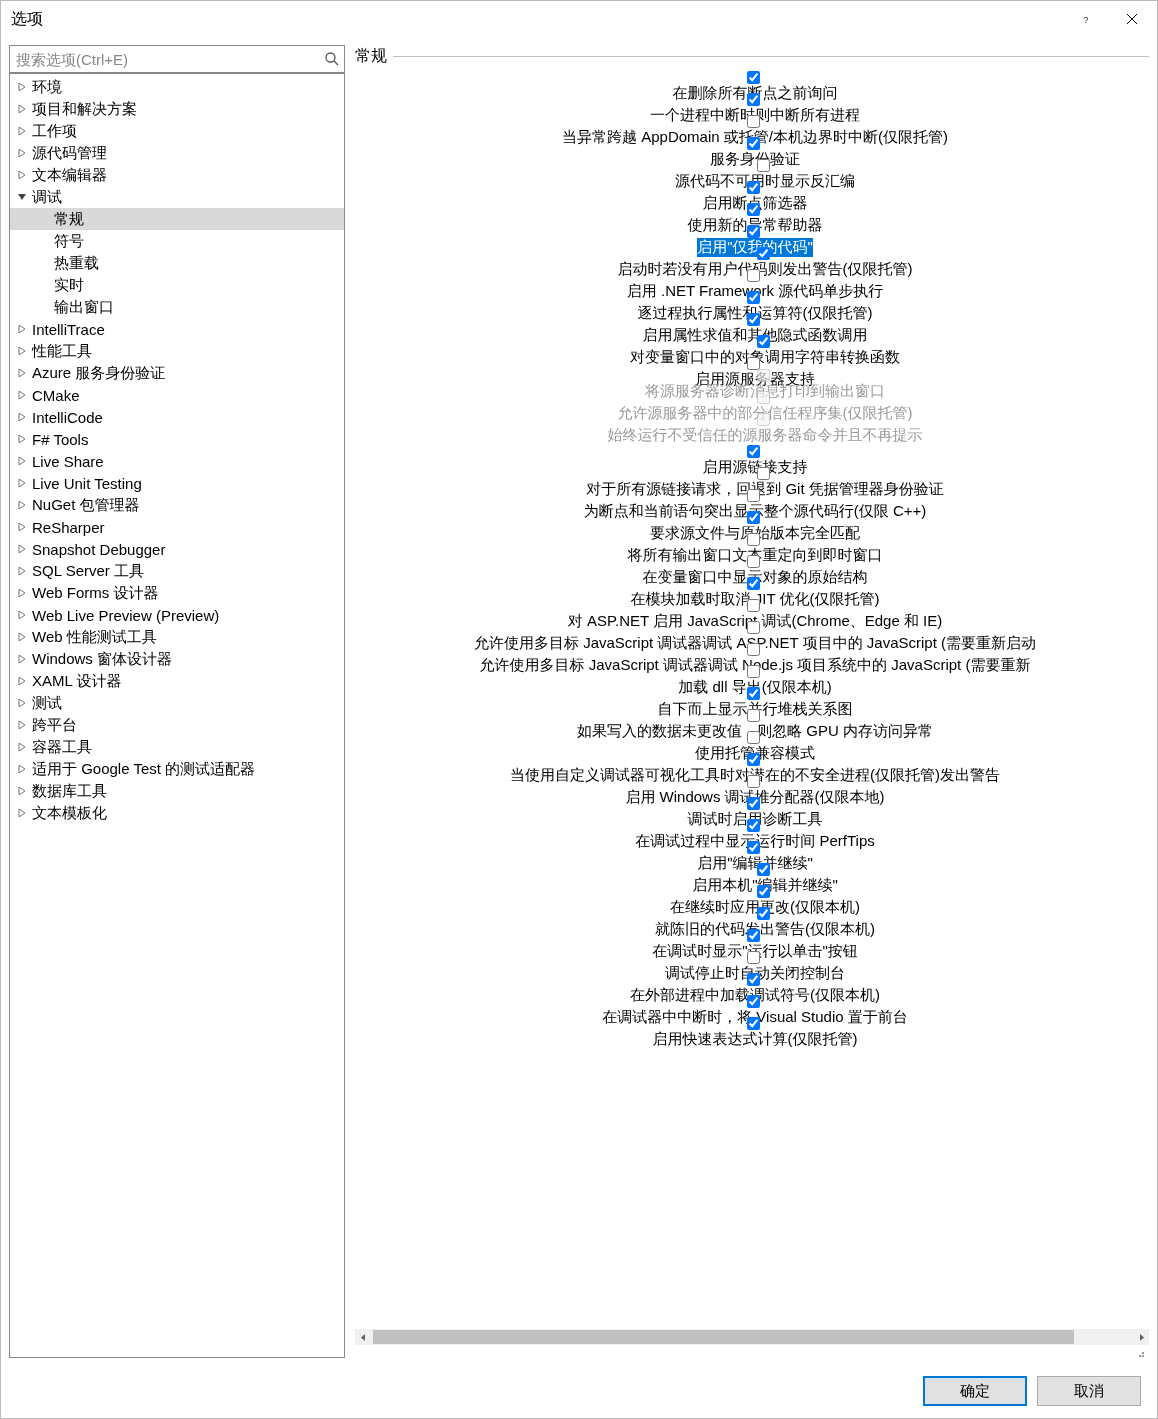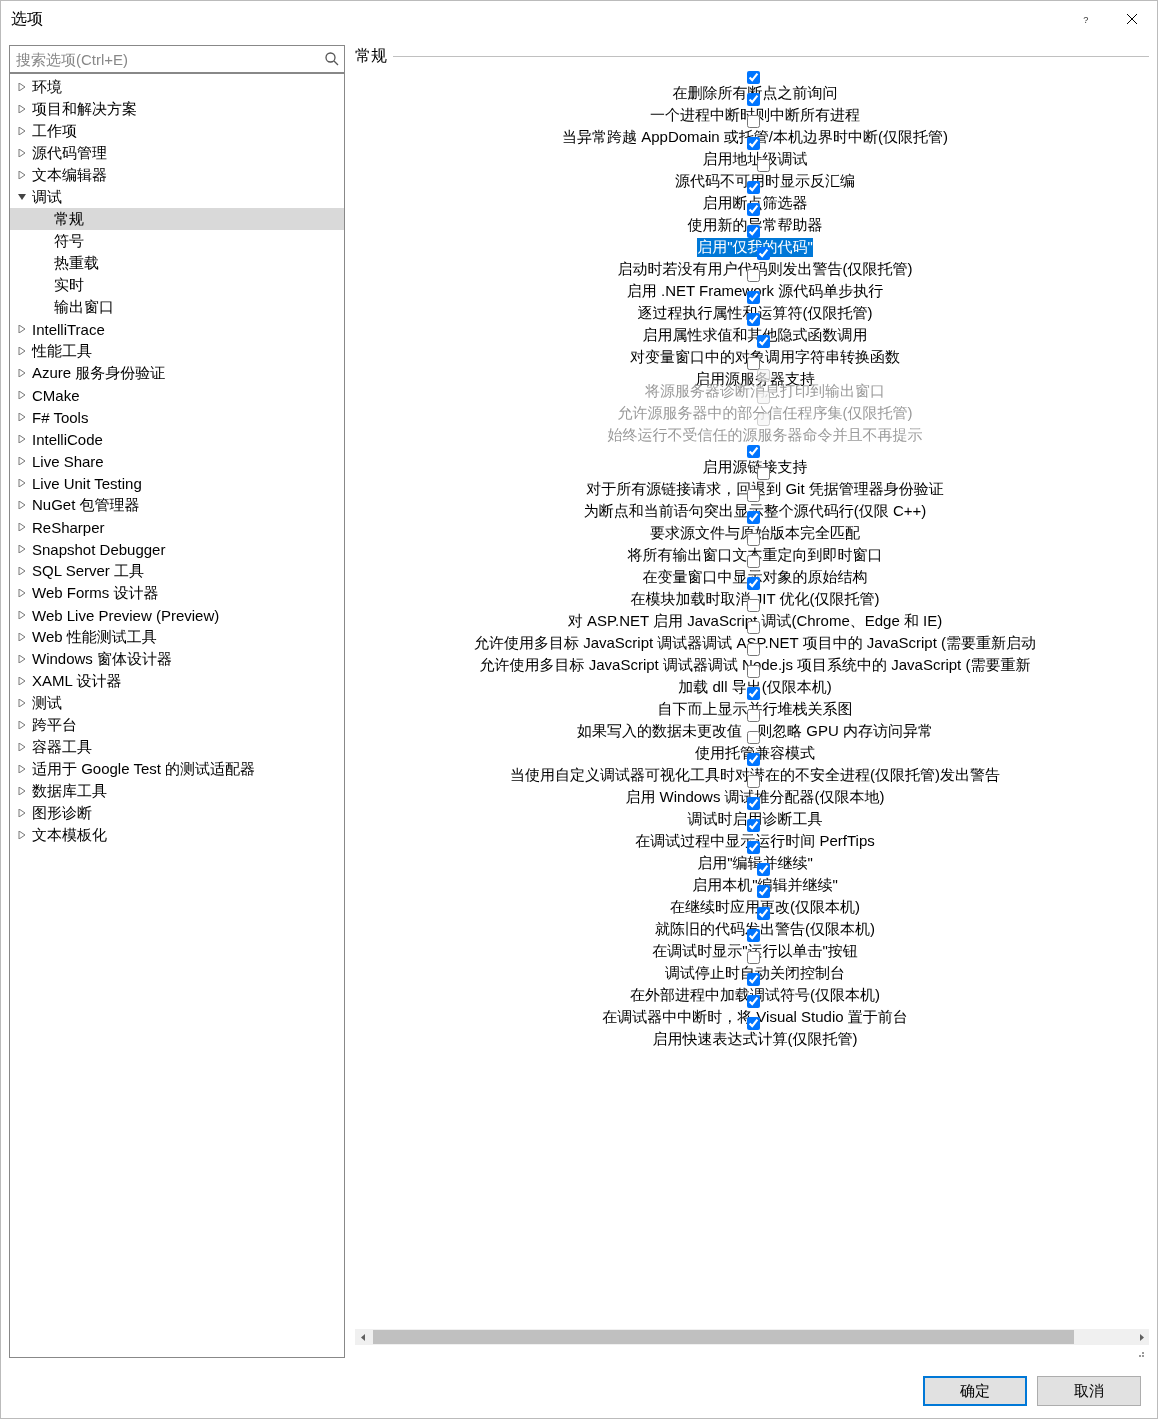--- a/index.html
+++ b/index.html
@@ -174,36 +174,36 @@
               </svg>
             </span>
             <span>CMake</span>
           </div>
           <div class="tree-row pad0">
             <span class="twisty">
               <svg viewBox="0 0 8 8">
                 <polygon points="1,0 7,4 1,8" fill="none" stroke="#777" stroke-width="1"></polygon>
               </svg>
             </span>
+            <span>IntelliCode</span>
+          </div>
+          <div class="tree-row pad0">
+            <span class="twisty">
+              <svg viewBox="0 0 8 8">
+                <polygon points="1,0 7,4 1,8" fill="none" stroke="#777" stroke-width="1"></polygon>
+              </svg>
+            </span>
             <span>F# Tools</span>
           </div>
           <div class="tree-row pad0">
             <span class="twisty">
               <svg viewBox="0 0 8 8">
                 <polygon points="1,0 7,4 1,8" fill="none" stroke="#777" stroke-width="1"></polygon>
               </svg>
             </span>
-            <span>IntelliCode</span>
-          </div>
-          <div class="tree-row pad0">
-            <span class="twisty">
-              <svg viewBox="0 0 8 8">
-                <polygon points="1,0 7,4 1,8" fill="none" stroke="#777" stroke-width="1"></polygon>
-              </svg>
-            </span>
             <span>Live Share</span>
           </div>
           <div class="tree-row pad0">
             <span class="twisty">
               <svg viewBox="0 0 8 8">
                 <polygon points="1,0 7,4 1,8" fill="none" stroke="#777" stroke-width="1"></polygon>
               </svg>
             </span>
             <span>Live Unit Testing</span>
           </div>
@@ -311,28 +311,20 @@
             </span>
             <span>适用于 Google Test 的测试适配器</span>
           </div>
           <div class="tree-row pad0">
             <span class="twisty">
               <svg viewBox="0 0 8 8">
                 <polygon points="1,0 7,4 1,8" fill="none" stroke="#777" stroke-width="1"></polygon>
               </svg>
             </span>
             <span>数据库工具</span>
-          </div>
-          <div class="tree-row pad0">
-            <span class="twisty">
-              <svg viewBox="0 0 8 8">
-                <polygon points="1,0 7,4 1,8" fill="none" stroke="#777" stroke-width="1"></polygon>
-              </svg>
-            </span>
-            <span>图形诊断</span>
           </div>
           <div class="tree-row pad0">
             <span class="twisty">
               <svg viewBox="0 0 8 8">
                 <polygon points="1,0 7,4 1,8" fill="none" stroke="#777" stroke-width="1"></polygon>
               </svg>
             </span>
             <span>文本模板化</span>
           </div>
         </div>
@@ -352,21 +344,21 @@
             <div class="check-row ind0">
               <input type="checkbox" checked="" style="">
               <span class="label-txt">一个进程中断时则中断所有进程</span>
             </div>
             <div class="check-row ind0">
               <input type="checkbox" style="">
               <span class="label-txt">当异常跨越 AppDomain 或托管/本机边界时中断(仅限托管)</span>
             </div>
             <div class="check-row ind0">
               <input type="checkbox" checked="" style="">
-              <span class="label-txt">启用地址级调试</span>
+              <span class="label-txt">服务身份验证</span>
             </div>
             <div class="check-row ind1">
               <input type="checkbox" style="">
               <span class="label-txt">源代码不可用时显示反汇编</span>
             </div>
             <div class="check-row ind0">
               <input type="checkbox" checked="" style="">
               <span class="label-txt">启用断点筛选器</span>
             </div>
             <div class="check-row ind0">

